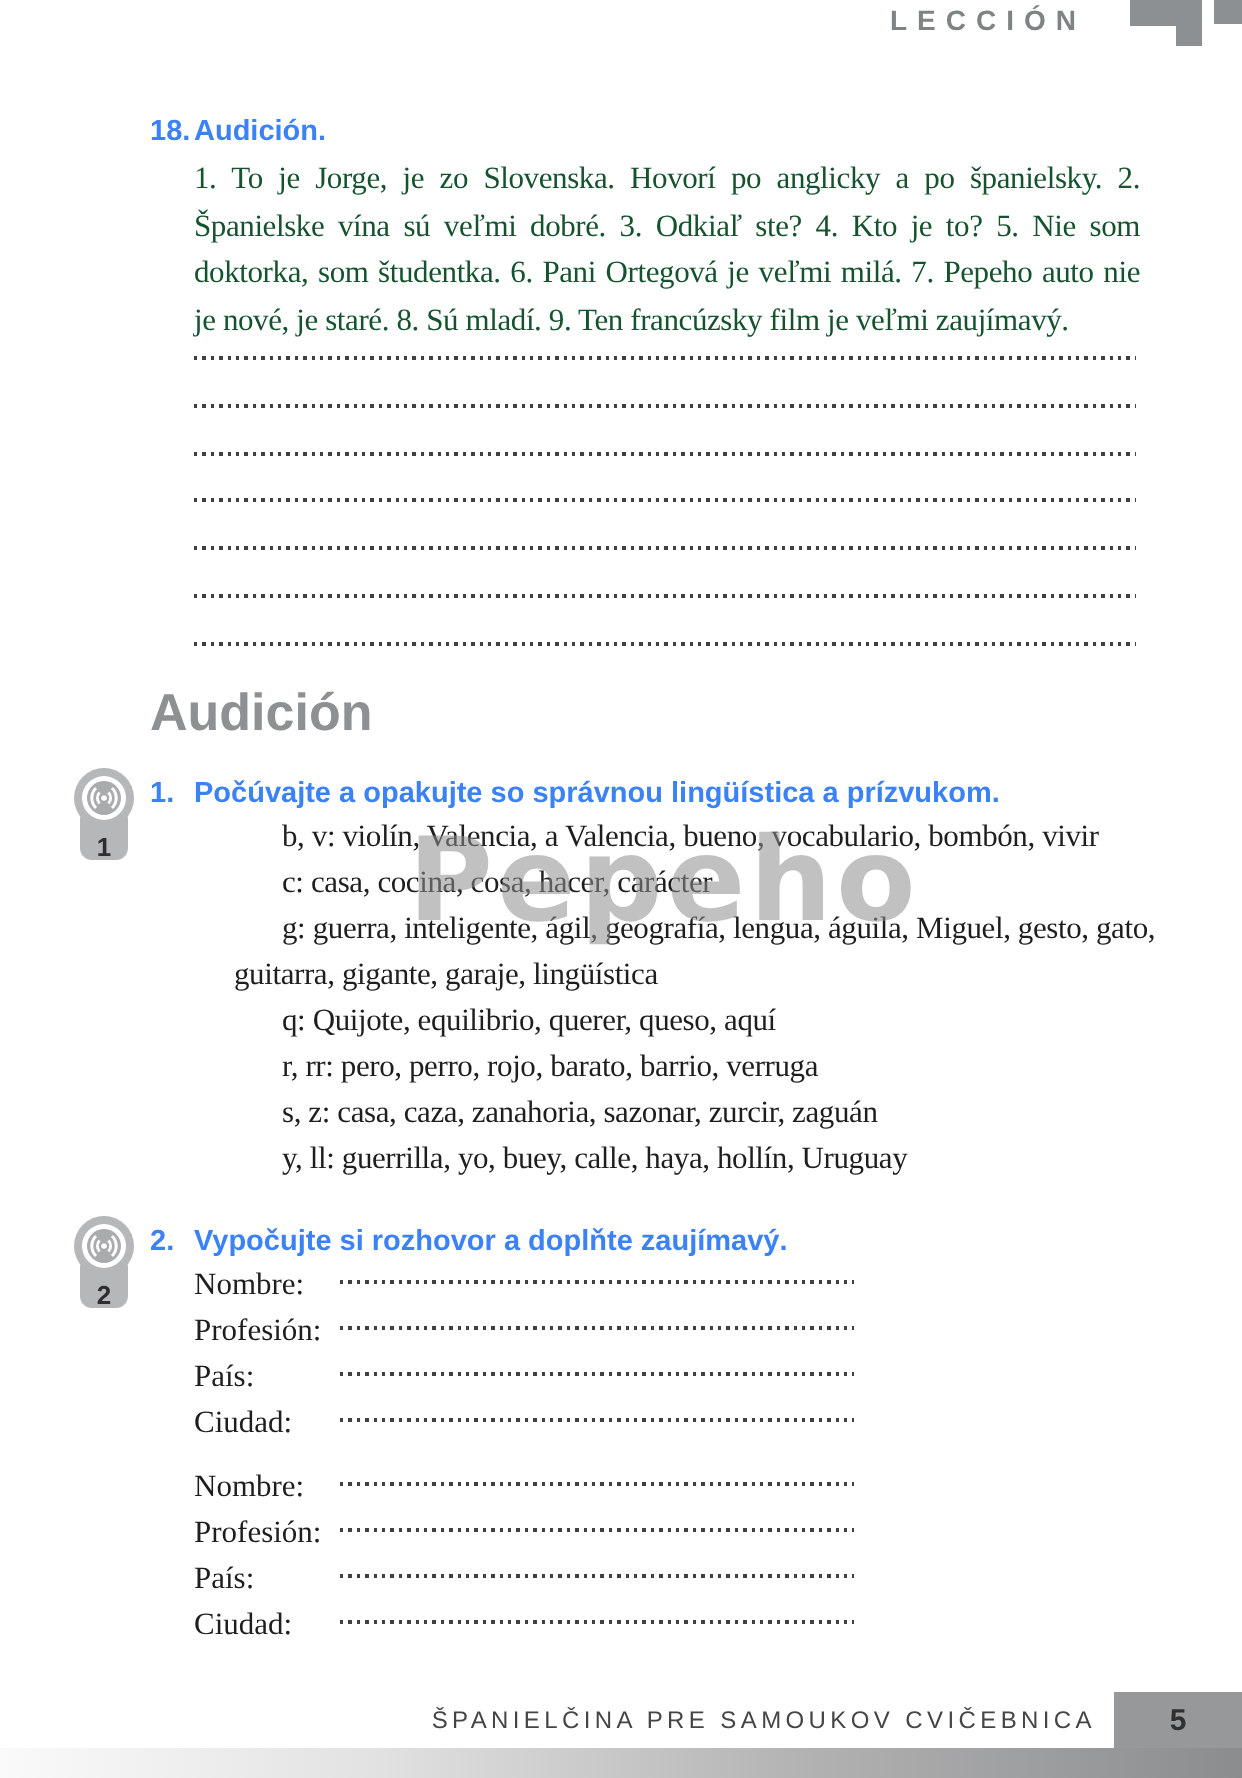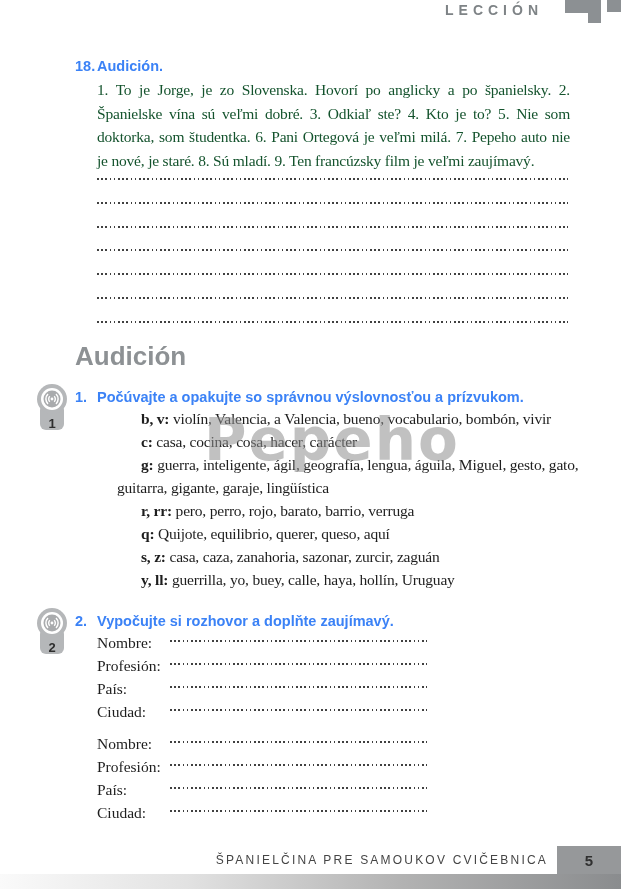--- a/index.html
+++ b/index.html
@@ -50,21 +50,21 @@
     position:absolute; top:341px; left:75px;
     font:bold 26px "Liberation Sans", sans-serif; color:#8d9194;
   }
 
   .word-list {
     position:absolute; top:407px; left:97px; width:500px;
     font-family:"Liberation Serif", serif; font-size:15.5px;
     line-height:23px; color:#1e1e1e; letter-spacing:-0.2px;
   }
   .word-line { padding-left:20px; text-indent:-20px; }
-  .word-line b { font-weight:bold;padding-left:44px; }
+  .word-line b { font-weight:normal;padding-left:44px; }
 
   
   .audio-icon { position:absolute; width:38px; height:48px; }
   .icon-1 { left:33px; top:384px; }
   .icon-2 { left:33px; top:608px; }
   .track-number {
     position:absolute; bottom:1px; left:0; right:0; text-align:center;
     font:bold 13px "Liberation Sans", sans-serif; color:#2e2e2e;
   }
 
@@ -141,28 +141,28 @@
       <path d="M15 10 a7 7 0 0 0 0 10" stroke="#ffffff" stroke-width="1.5" fill="none"></path>
       <path d="M23 10 a7 7 0 0 1 0 10" stroke="#ffffff" stroke-width="1.5" fill="none"></path>
       <path d="M16.8 12.3 a3.8 3.8 0 0 0 0 5.4" stroke="#ffffff" stroke-width="1.4" fill="none"></path>
       <path d="M21.2 12.3 a3.8 3.8 0 0 1 0 5.4" stroke="#ffffff" stroke-width="1.4" fill="none"></path>
       <circle cx="19" cy="15" r="1.4" fill="#ffffff"></circle>
     </svg>
     <span class="track-number">1</span>
   </div>
   <div class="ex-head ex1-head">
     <span class="ex-num">1.</span>
-    <span class="ex-title">Počúvajte a opakujte so správnou výslovnosťou a prízvukom.</span>
+    <span class="ex-title">Počúvajte a opakujte so správnou lingüística a prízvukom.</span>
   </div>
   <div class="word-list">
       <div class="word-line"><b>b, v:</b> violín, Valencia, a Valencia, bueno, vocabulario, bombón, vivir</div>
       <div class="word-line"><b>c:</b> casa, cocina, cosa, hacer, carácter</div>
       <div class="word-line"><b>g:</b> guerra, inteligente, ágil, geografía, lengua, águila, Miguel, gesto, gato, guitarra, gigante, garaje, lingüística</div>
+      <div class="word-line"><b>q:</b> Quijote, equilibrio, querer, queso, aquí</div>
       <div class="word-line"><b>r, rr:</b> pero, perro, rojo, barato, barrio, verruga</div>
-      <div class="word-line"><b>q:</b> Quijote, equilibrio, querer, queso, aquí</div>
       <div class="word-line"><b>s, z:</b> casa, caza, zanahoria, sazonar, zurcir, zaguán</div>
       <div class="word-line"><b>y, ll:</b> guerrilla, yo, buey, calle, haya, hollín, Uruguay</div>
     </div>
 
   <div class="audio-icon icon-2">
     <svg width="38" height="48" viewBox="0 0 38 48">
       <rect x="7" y="20" width="24" height="26" rx="6" fill="#b5b7b9"></rect>
       <circle cx="19" cy="15" r="15" fill="#b5b7b9"></circle>
       <circle cx="19" cy="15" r="11" fill="#ffffff"></circle>
       <circle cx="19" cy="15" r="8.5" fill="#a9abad"></circle>

